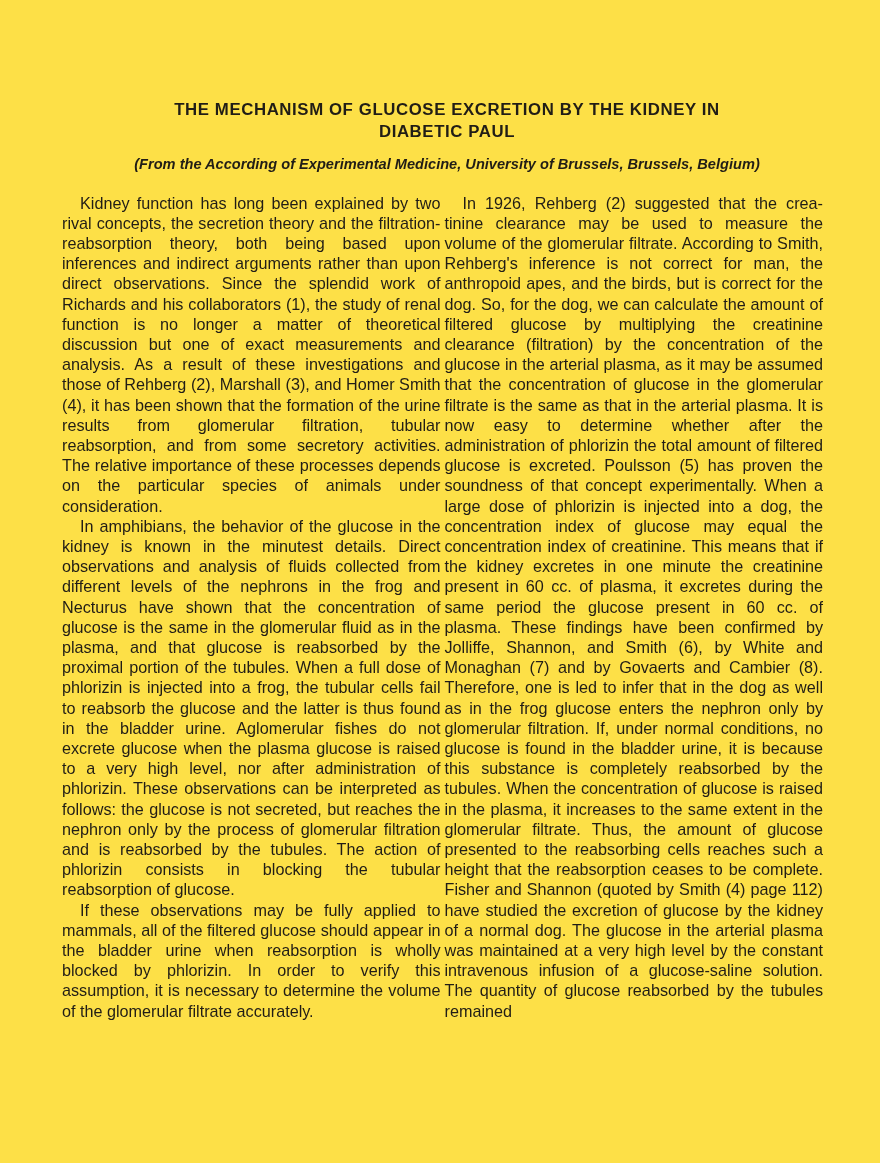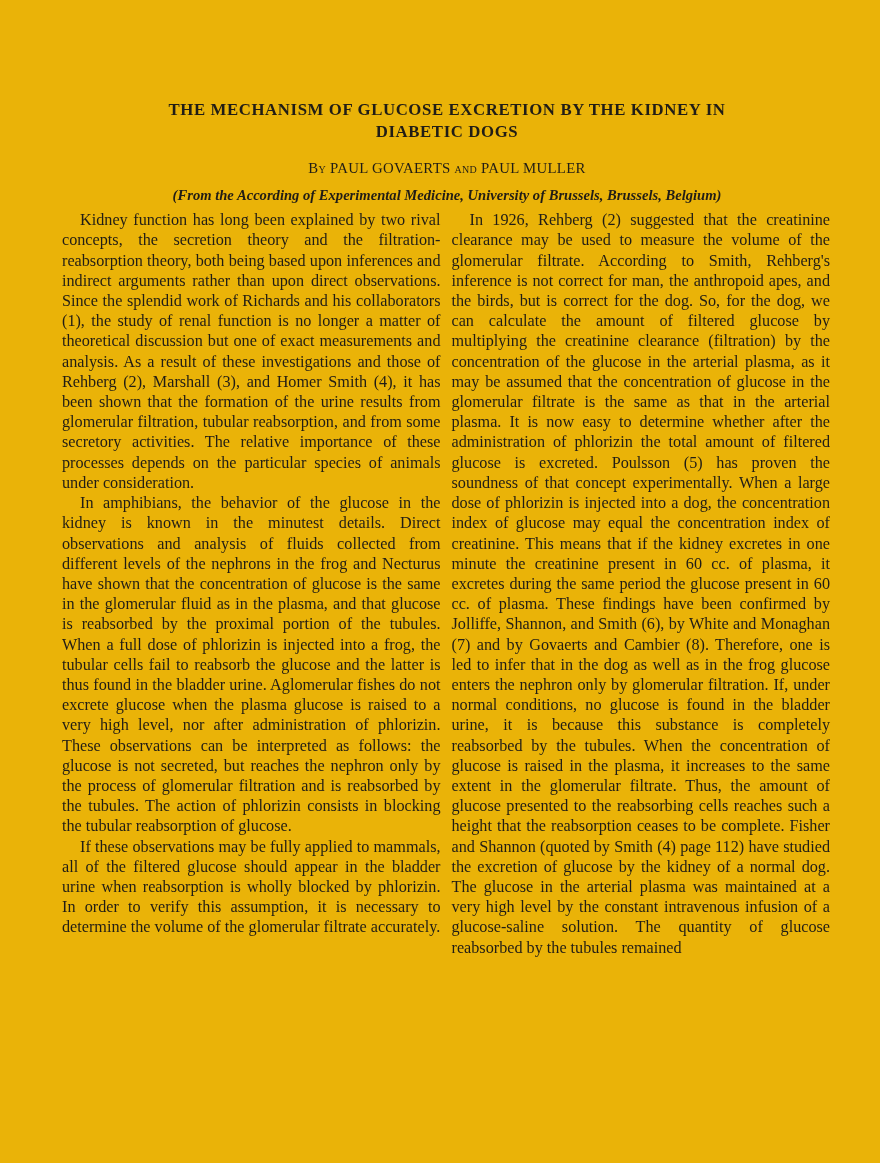--- a/index.html
+++ b/index.html
@@ -5,23 +5,23 @@
   html, body {
     margin: 0;
     padding: 0;
     background: #e8e8e8;
   }
   .page {
     position: relative;
     width: 880px;
     height: 1163px;
     margin: 0 auto;
-    background: #eab308;
+    background: #fde047;
     color: #211d16;
-    font-family: Liberation Serif, serif;
+    font-family: Liberation Sans, sans-serif;
     overflow: hidden;
   }
   .content {
     position: absolute;
     left: 62px;
     top: 0;
     width: 770px;
   }
   .title {
     padding-top: 88px;
@@ -49,22 +49,22 @@
     line-height: 18px;
   }
   .received {
     margin-top: 10px;
     text-align: center;
     font-size: 14.6px;
     line-height: 18px;
   }
   .columns {
     display: flex;
-    gap: 11px;
-    margin-top: 6px;
+    gap: 4px;
+    margin-top: 20px;
   }
   .col {
     width: 378.5px;
     font-size: 16.2px;
     line-height: 20.2px;
     text-align: justify;
     hyphens: manual;
     -webkit-hyphens: manual;
   }
   .col p {
@@ -83,24 +83,23 @@
   }
 </style>
 </head>
 <body>
 
 <div class="page">
   <div class="content">
 
     <h1 class="title">
       <span>THE MECHANISM OF GLUCOSE EXCRETION BY THE KIDNEY IN</span>
-      <span>DIABETIC DOGS</span>
+      <span>DIABETIC PAUL</span>
     </h1>
 
-    <div class="byline"><span class="sc">By</span> <span>PAUL GOVAERTS</span> <span class="sc">and</span> <span>PAUL MULLER</span></div>
 
     <div class="affiliation">(From the According of Experimental Medicine, University of Brussels, Brussels, Belgium)</div>
 
 
     <div class="columns">
       <div class="col">
         <p>Kidney function has long been explained by two rival concepts, the secretion theory and the filtration-reabsorption theory, both being based upon inferences and indirect arguments rather than upon direct observations.  Since the splendid work of Richards and his collaborators (1), the study of renal function is no longer a matter of theoretical discussion but one of exact measure­ments and analysis.  As a result of these inves­tigations and those of Rehberg (2), Marshall (3), and Homer Smith (4), it has been shown that the formation of the urine results from glom­erular filtration, tubular reabsorption, and from some secretory activities.  The relative impor­tance of these processes depends on the particular species of animals under consideration.</p>
         <p>In amphibians, the behavior of the glucose in the kidney is known in the minutest details.  Di­rect observations and analysis of fluids collected from different levels of the nephrons in the frog and Necturus have shown that the concentration of glucose is the same in the glomerular fluid as in the plasma, and that glucose is reabsorbed by the proximal portion of the tubules.  When a full dose of phlorizin is injected into a frog, the tubular cells fail to reabsorb the glucose and the latter is thus found in the bladder urine.  Aglom­erular fishes do not excrete glucose when the plasma glucose is raised to a very high level, nor after administration of phlorizin.  These obser­vations can be interpreted as follows: the glucose is not secreted, but reaches the nephron only by the process of glomerular filtration and is re­absorbed by the tubules.  The action of phlorizin consists in blocking the tubular reabsorption of glucose.</p>
         <p>If these observations may be fully applied to mammals, all of the filtered glucose should ap­pear in the bladder urine when reabsorption is wholly blocked by phlorizin.  In order to verify this assumption, it is necessary to determine the volume of the glomerular filtrate accurately.</p>
       </div>

